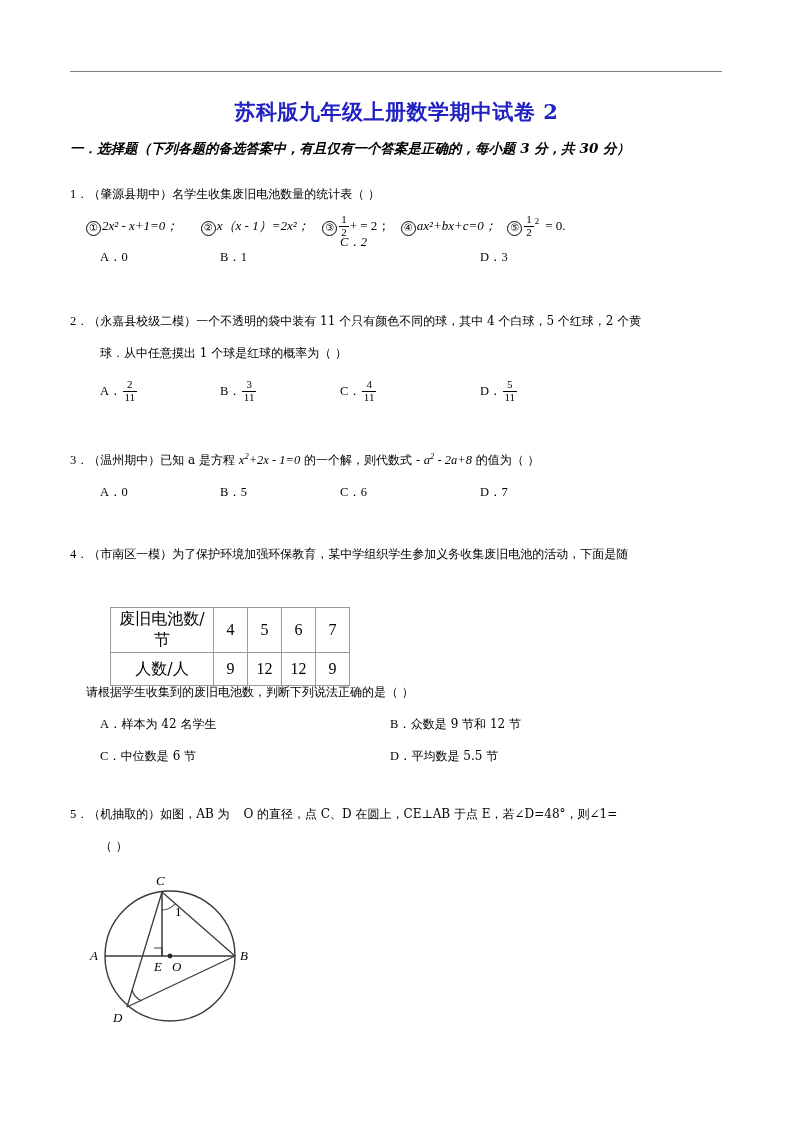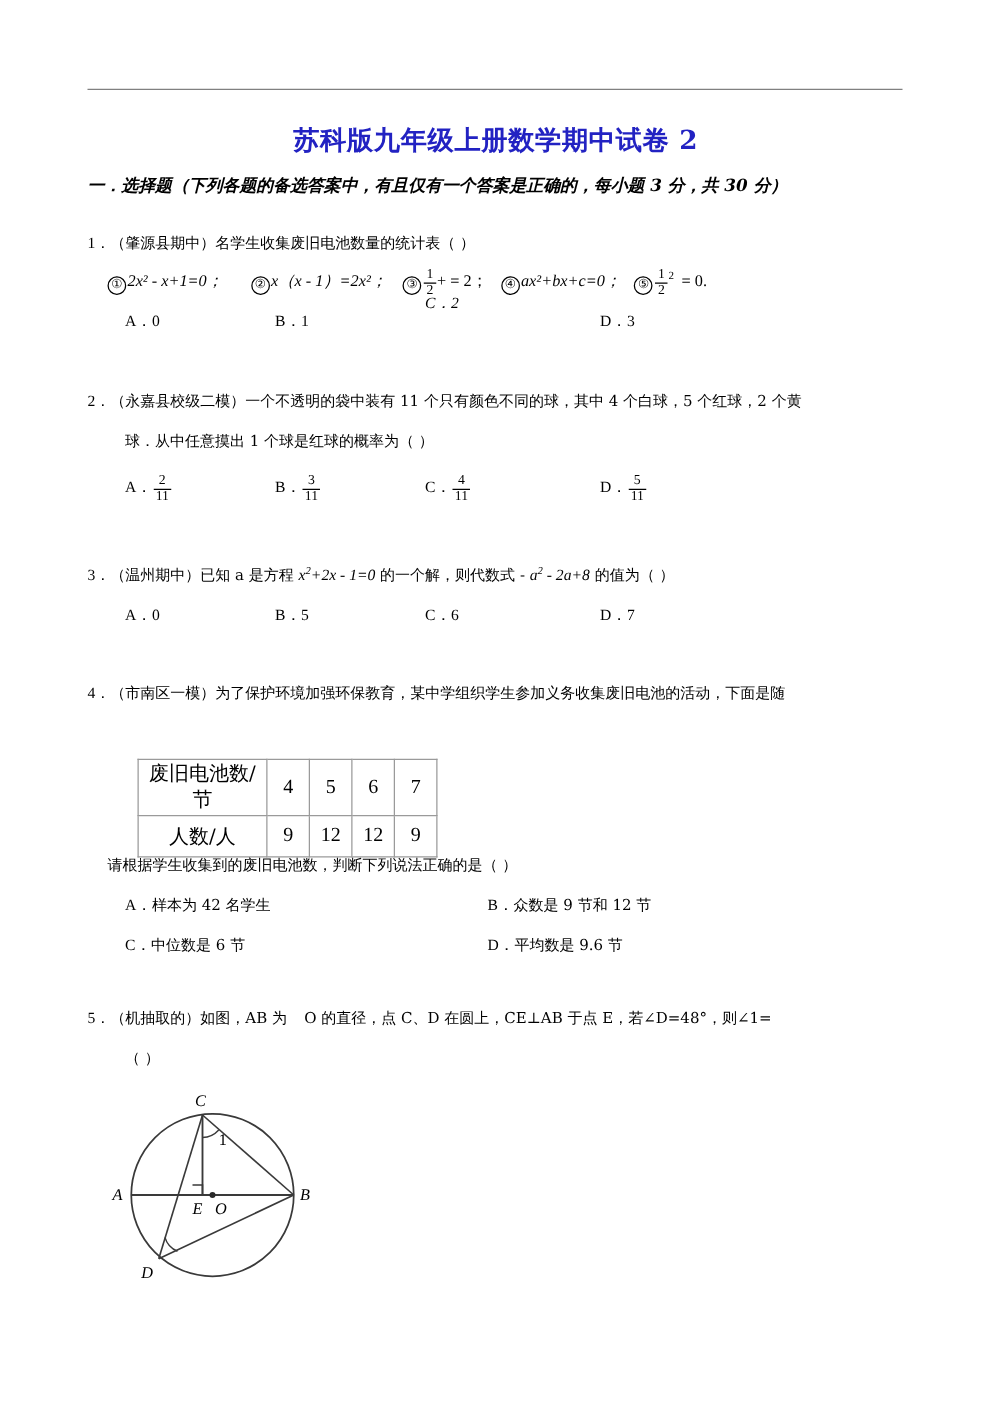--- a/index.html
+++ b/index.html
@@ -193,21 +193,21 @@
   </tbody>
     </table>
 
   <div class="qline" style="left:86px; top:684px;">
     <span class="cn">请根据学生收集到的废旧电池数，判断下列说法正确的是（      ）</span>
   </div>
 
   <div class="opt" style="left:100px; top:716px;"><span>A．</span><span class="cn">样本为 42 名学生</span></div>
   <div class="opt" style="left:390px; top:716px;"><span>B．</span><span class="cn">众数是 9 节和 12 节</span></div>
   <div class="opt" style="left:100px; top:748px;"><span>C．</span><span class="cn">中位数是 6 节</span></div>
-  <div class="opt" style="left:390px; top:748px;"><span>D．</span><span class="cn">平均数是 9.6 节</span></div>
+  <div class="opt" style="left:390px; top:748px;"><span>D．</span><span class="cn">平均数是 5.5 节</span></div>
 
   <div class="qline" style="left:70px; top:806px;">
     <span class="qnum">5</span><span class="cn">．</span><span class="cn">（机抽取的）</span><span class="cn">如图，AB 为 </span><span style="display:inline-block;width:10px;"></span><span class="cn">O 的直径，点 C、D 在圆上，CE⊥AB 于点 E，若∠D=48°，则∠1=</span>
   </div>
   <div class="qline" style="left:100px; top:838px;">
     <span class="cn">（      ）</span>
   </div>
 
   <div class="figure">
     <svg width="200" height="180" viewBox="0 0 200 180">

